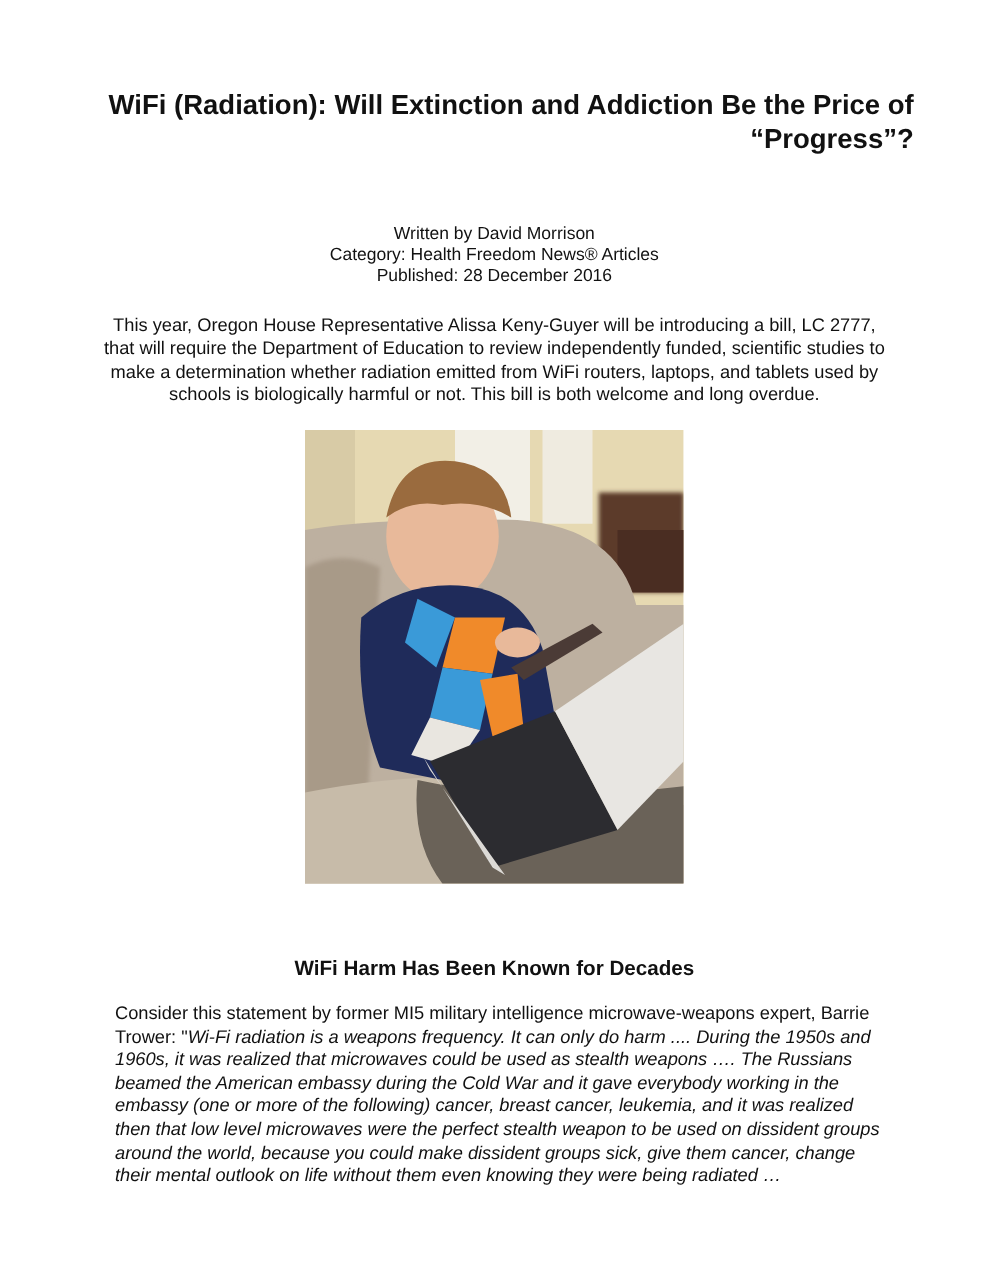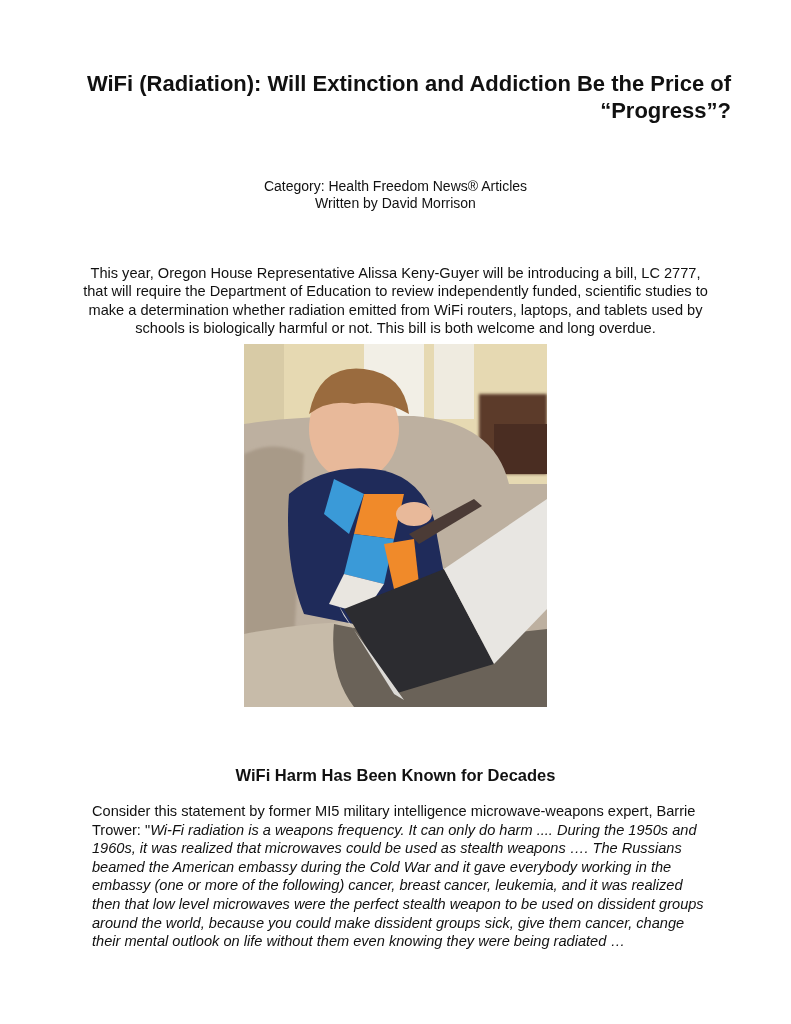--- a/index.html
+++ b/index.html
@@ -3,36 +3,37 @@
 <meta charset="utf-8">
 <style>
   html, body { margin: 0; padding: 0; background: #ffffff; }
   body { width: 791px; height: 1024px; position: relative; overflow: hidden;
          font-family: "Liberation Sans", sans-serif; color: #111; }
   .title { position: absolute; left: 60px; width: 671px; top: 70px; text-align: right;
            font-weight: bold; font-size: 22px; line-height: 27px; }
   .meta { position: absolute; left: 150px; width: 491px; top: 178px; text-align: center;
           font-size: 14px; line-height: 17px; }
   .intro { position: absolute; left: 80px; width: 631px; top: 252px; text-align: center;
-           font-size: 14.6px; line-height: 18.3px; margin-top: 12px; }
+           font-size: 14.6px; line-height: 18.3px; }
   .photo { position: absolute; left: 244px; top: 344px; width: 303px; height: 363px; overflow: hidden; }
   .h2 { position: absolute; left: 60px; width: 671px; top: 728px; text-align: center;
         font-weight: bold; font-size: 16.5px; line-height: 20px; margin-top: 37px; }
   .body-p { position: absolute; left: 92px; width: 620px; top: 766px;
             font-size: 14.6px; line-height: 18.6px; margin-top: 36px; }
   .body-p em { font-style: italic; }
 </style>
 </head>
 <body>
 
 <div class="title">WiFi (Radiation): Will Extinction and Addiction Be the Price of “Progress”?</div>
 
 <div class="meta">
+  <div>Written by David Morrison</div>
   <div>Category: Health Freedom News® Articles</div>
-  <div>Written by David Morrison</div>
+  <div>Published: 28 December 2016</div>
 </div>
 
 <div class="intro">This year, Oregon House Representative Alissa Keny-Guyer will be introducing a bill, LC 2777, that will require the Department of Education to review independently funded, scientific studies to make a determination whether radiation emitted from WiFi routers, laptops, and tablets used by schools is biologically harmful or not. This bill is both welcome and long overdue.</div>
 
 <div class="photo">
   <svg width="303" height="363" viewBox="0 0 303 363" xmlns="http://www.w3.org/2000/svg">
     <defs>
       <filter id="blur">
           <feGaussianBlur stdDeviation="1.5"></feGaussianBlur>
         </filter>

